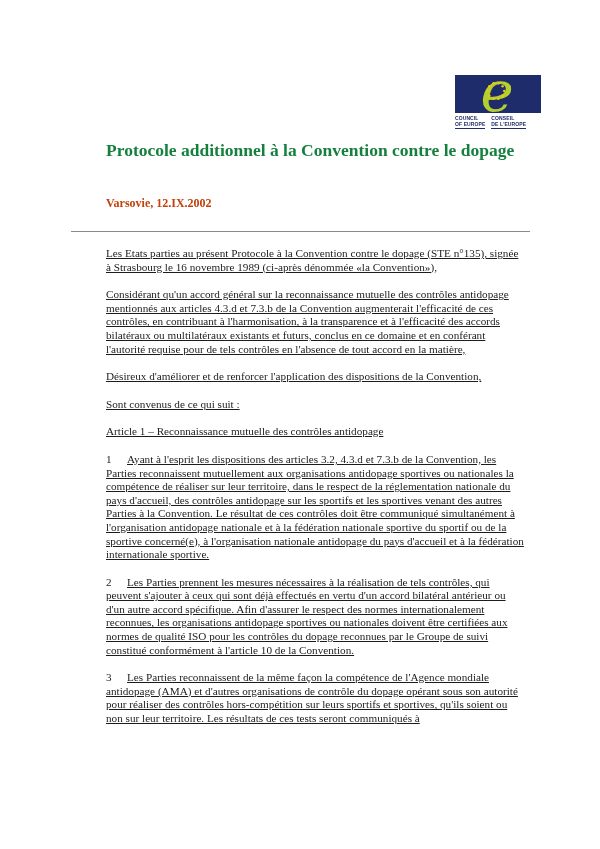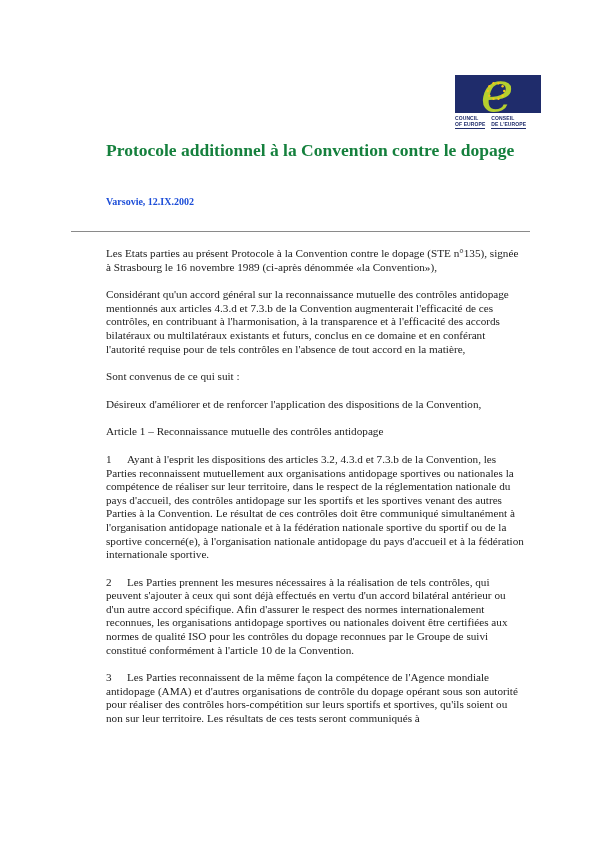--- a/index.html
+++ b/index.html
@@ -21,33 +21,33 @@
     border-bottom:1px solid #1f2c6b;padding-bottom:1px;
     white-space:pre-line;
   }
   
   .title{
     position:absolute;left:106px;top:139px;width:415px;
     font-weight:bold;font-size:17.5px;line-height:23px;color:#15803d;
   }
   .dateline{
     position:absolute;left:106px;top:196px;
-    font-weight:bold;font-size:10px;color:#1d4ed8;
+    font-weight:bold;font-size:12px;color:#c2410c;
   }
   .rule{
     position:absolute;left:71px;top:231px;width:459px;height:1px;
     background:#8a8a8a;
   }
   
   .doc-body{
     position:absolute;left:106px;top:247px;width:418px;
     font-size:11.2px;line-height:13.6px;color:#1c1c1c;
     text-align:left;
   }
-  .doc-body p{margin:0 0 14px 0;}
+  .doc-body p{margin:0 0 14px 0;text-decoration:underline;}
   .pnum{display:inline-block;width:21px;}
 </style>
 </head>
 <body>
 
 <div class="page">
 
   <div class="logo">
     <svg class="logo-box" width="86" height="38" viewBox="0 0 86 38" xmlns="http://www.w3.org/2000/svg">
       <rect x="0" y="0" width="86" height="38" fill="#1f2c6b"></rect>
@@ -73,21 +73,21 @@
     </div>
   </div>
 
   <div class="title">Protocole additionnel à la Convention contre le dopage</div>
   <div class="dateline">Varsovie, 12.IX.2002</div>
   <div class="rule"></div>
 
   <div class="doc-body">
       <p><span>Les Etats parties au présent Protocole à la Convention contre le dopage (STE n°135), signée à Strasbourg le 16 novembre 1989 (ci-après dénommée «la Convention»),</span></p>
       <p><span>Considérant qu'un accord général sur la reconnaissance mutuelle des contrôles antidopage mentionnés aux articles 4.3.d et 7.3.b de la Convention augmenterait l'efficacité de ces contrôles, en contribuant à l'harmonisation, à la transparence et à l'efficacité des accords bilatéraux ou multilatéraux existants et futurs, conclus en ce domaine et en conférant l'autorité requise pour de tels contrôles en l'absence de tout accord en la matière,</span></p>
+      <p><span>Désireux d'améliorer et de renforcer l'application des dispositions de la Convention,</span></p>
       <p><span>Sont convenus de ce qui suit :</span></p>
-      <p><span>Désireux d'améliorer et de renforcer l'application des dispositions de la Convention,</span></p>
       <p><span>Article 1 – Reconnaissance mutuelle des contrôles antidopage</span></p>
       <p><span class="pnum">1</span><span>Ayant à l'esprit les dispositions des articles 3.2, 4.3.d et 7.3.b de la Convention, les Parties reconnaissent mutuellement aux organisations antidopage sportives ou nationales la compétence de réaliser sur leur territoire, dans le respect de la réglementation nationale du pays d'accueil, des contrôles antidopage sur les sportifs et les sportives venant des autres Parties à la Convention. Le résultat de ces contrôles doit être communiqué simultanément à l'organisation antidopage nationale et à la fédération nationale sportive du sportif ou de la sportive concerné(e), à l'organisation nationale antidopage du pays d'accueil et à la fédération internationale sportive.</span></p>
       <p><span class="pnum">2</span><span>Les Parties prennent les mesures nécessaires à la réalisation de tels contrôles, qui peuvent s'ajouter à ceux qui sont déjà effectués en vertu d'un accord bilatéral antérieur ou d'un autre accord spécifique. Afin d'assurer le respect des normes internationalement reconnues, les organisations antidopage sportives ou nationales doivent être certifiées aux normes de qualité ISO pour les contrôles du dopage reconnues par le Groupe de suivi constitué conformément à l'article 10 de la Convention.</span></p>
       <p><span class="pnum">3</span><span>Les Parties reconnaissent de la même façon la compétence de l'Agence mondiale antidopage (AMA) et d'autres organisations de contrôle du dopage opérant sous son autorité pour réaliser des contrôles hors-compétition sur leurs sportifs et sportives, qu'ils soient ou non sur leur territoire. Les résultats de ces tests seront communiqués à</span></p>
     </div>
 
 </div>
 
 </body></html>

